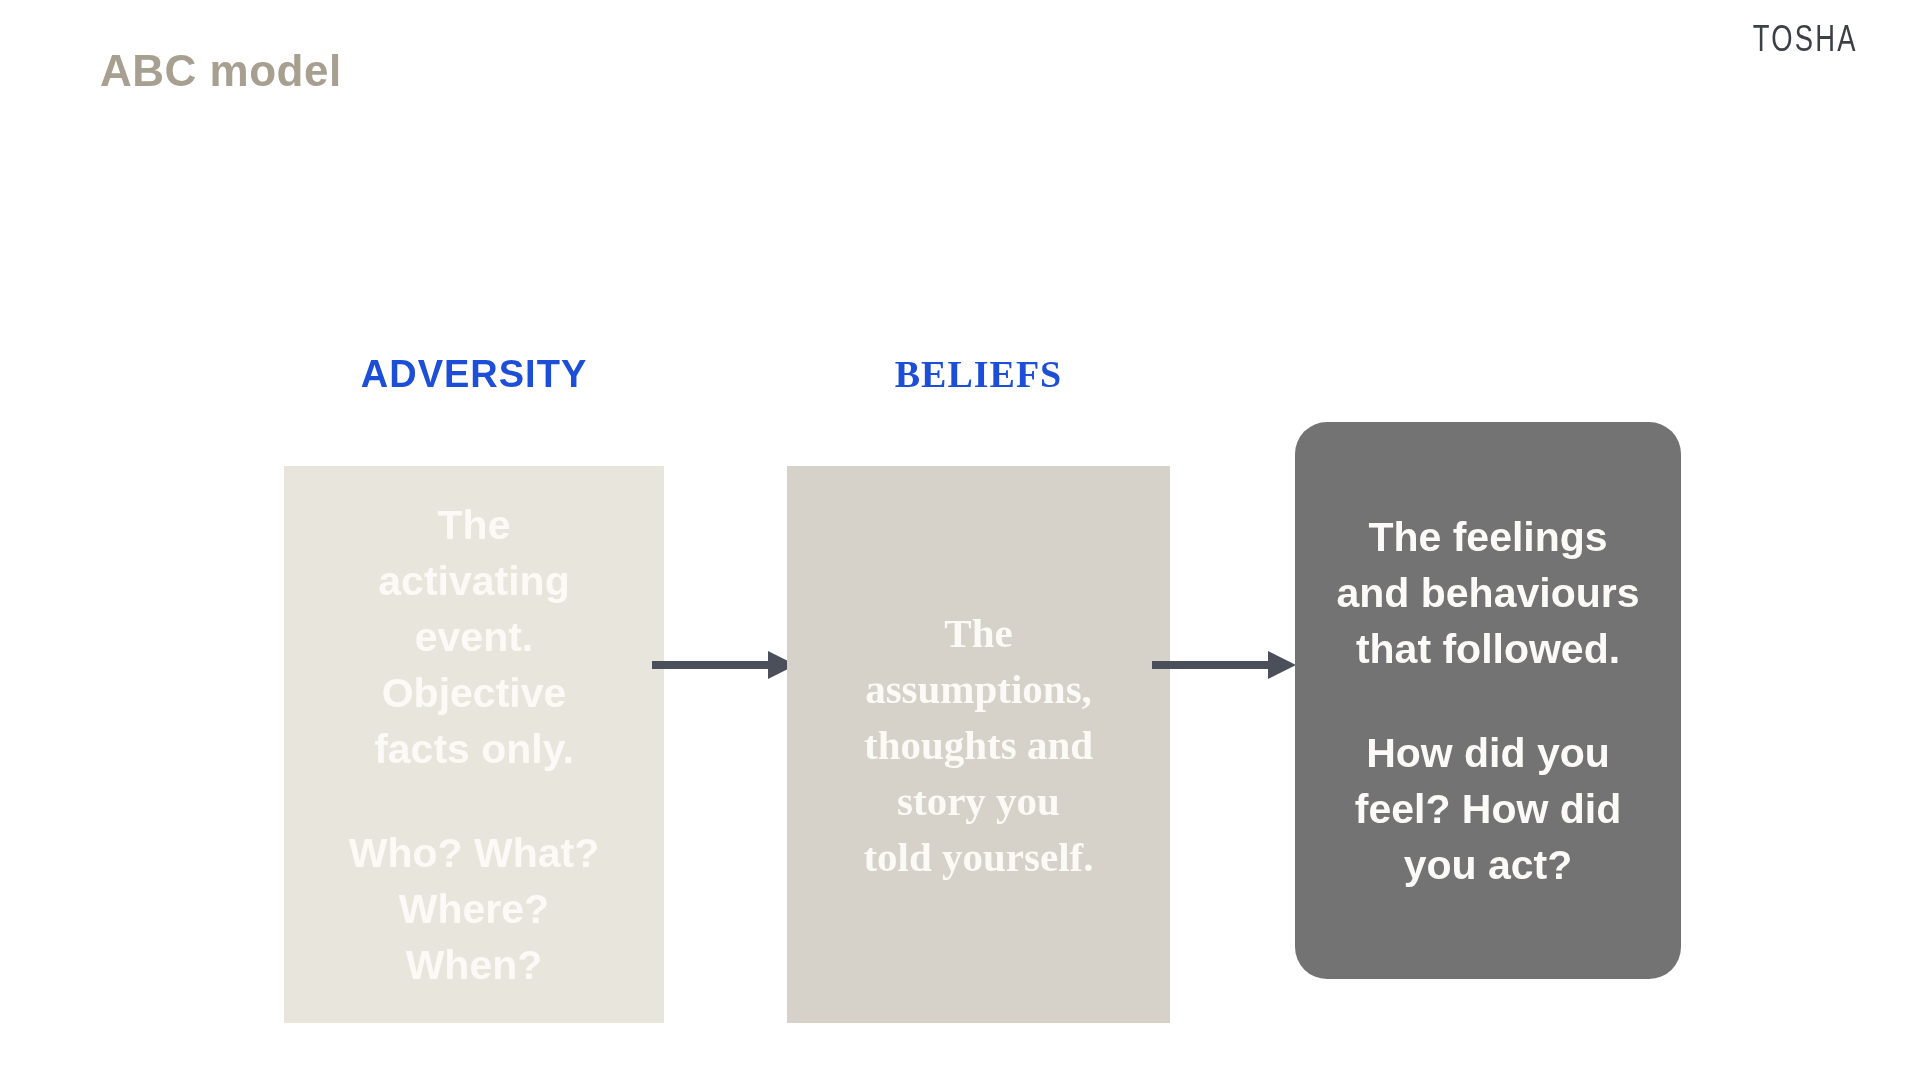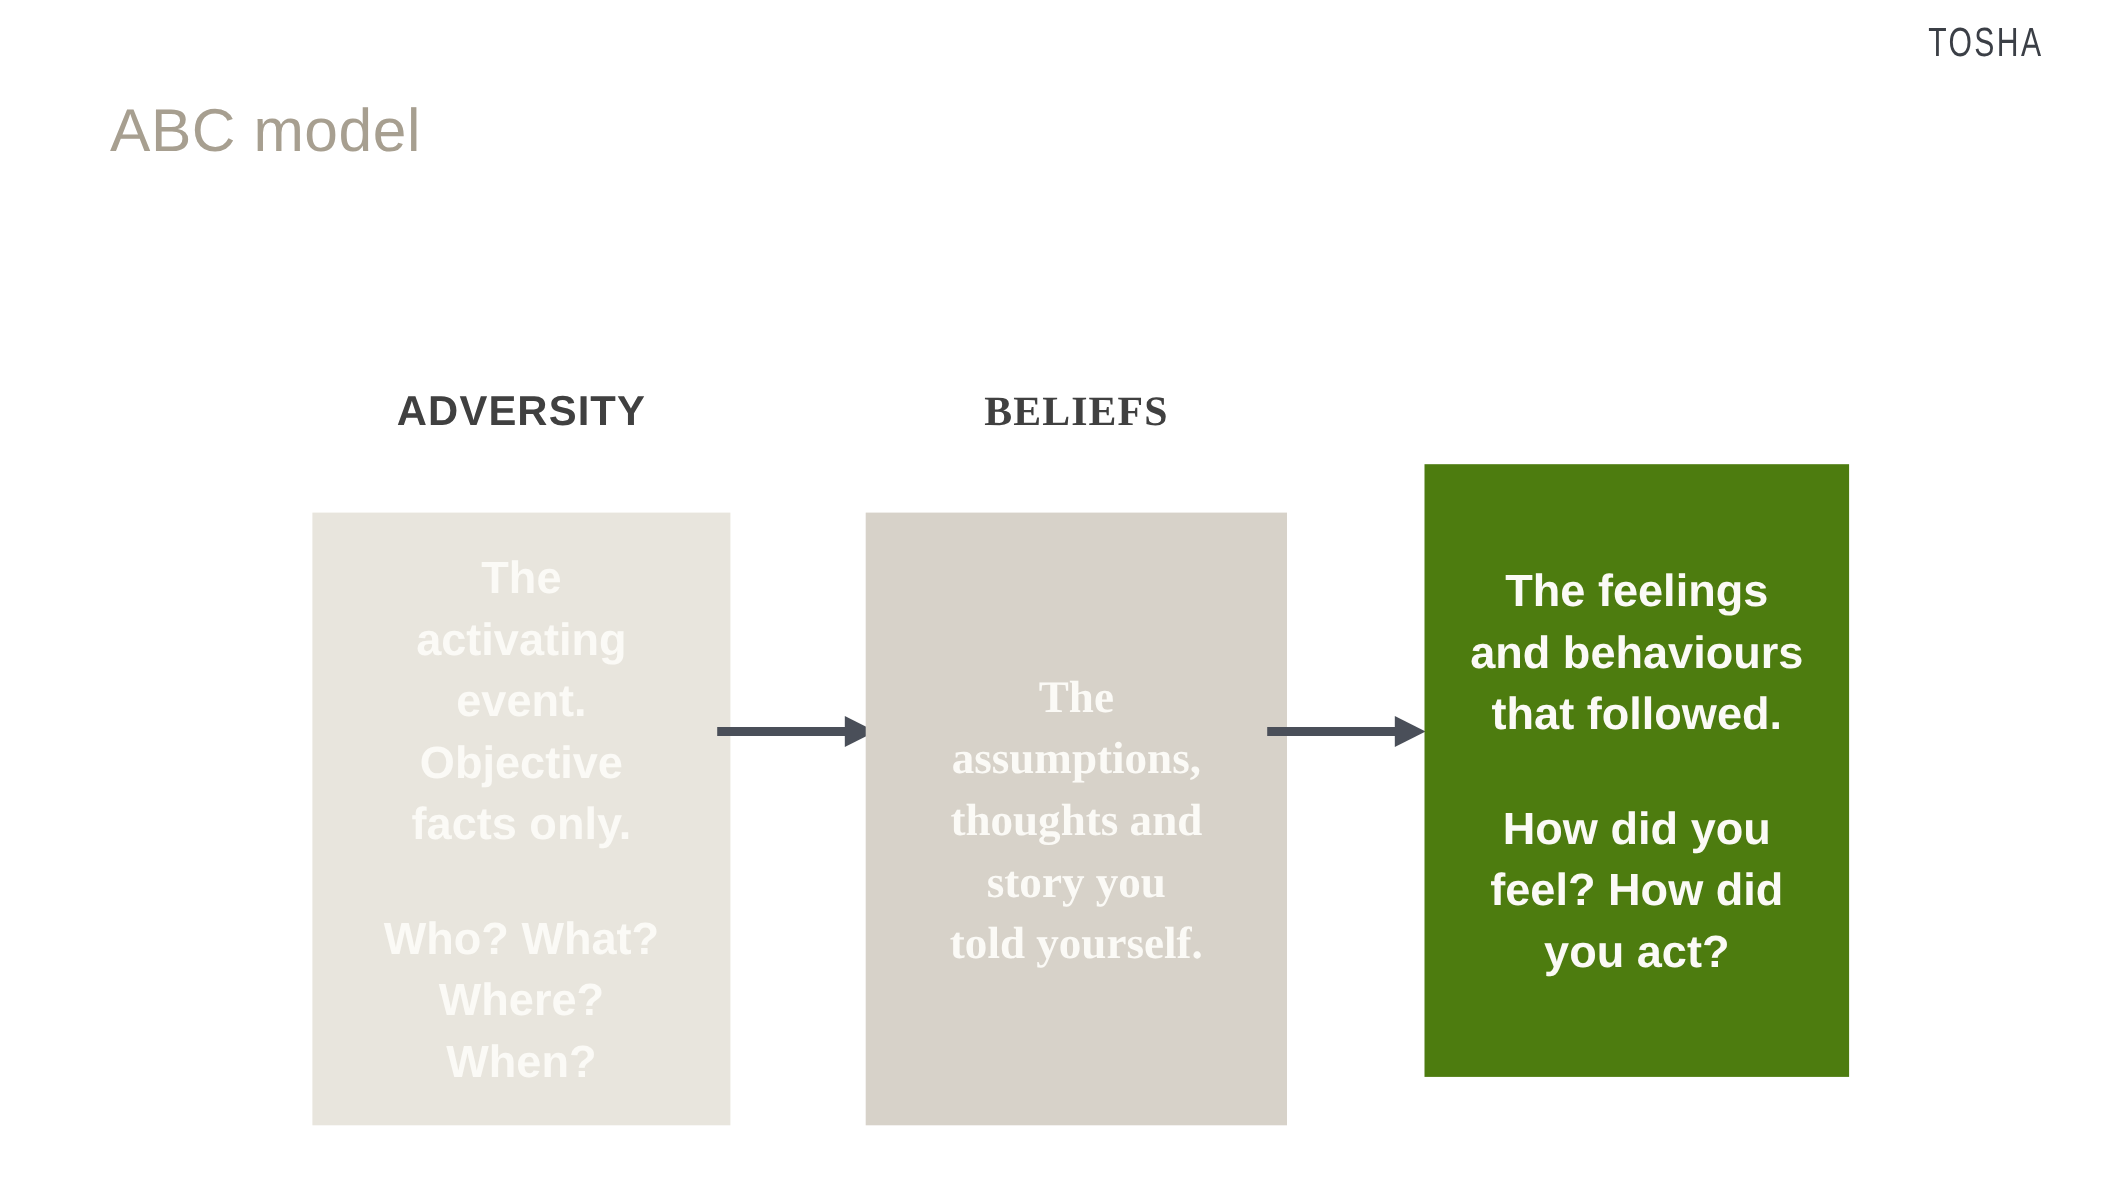--- a/index.html
+++ b/index.html
@@ -11,25 +11,24 @@
     width: 1920px;
     height: 1080px;
     background: #ffffff;
     overflow: hidden;
   }
 
   .slide-title {
     position: absolute;
     left: 100px;
     top: 46px;
-    font-size: 55px;
-    font-weight: normal;
+    font-size: 44px;
+    font-weight: bold;
     color: #a79f90;
     letter-spacing: 0.5px;
-    margin-top: 40px;
   }
 
   .brand-logo {
     position: absolute;
     top: 18px;
     right: 62px;
     font-size: 37px;
     font-weight: 400;
     color: #3b3f46;
     letter-spacing: 3px;
@@ -44,21 +43,21 @@
   .column-adversity   { left: 284px; width: 380px; }
   .column-beliefs     { left: 787px; width: 383px; font-family: Liberation Serif, serif; }
   .column-consequence { left: 1295px; width: 386px; }
 
   .column-header {
     width: 100%;
     text-align: center;
     font-size: 38px;
     font-weight: bold;
     line-height: 44px;
-    color: #404040;
+    color: #1d4ed8;
     letter-spacing: 1px;
   }
 
   .column-box {
     margin-top: 70px;
     width: 100%;
     height: 557px;
     display: flex;
     flex-direction: column;
     justify-content: center;
@@ -124,21 +123,21 @@
 told yourself.</div>
     </div>
   </div>
 
   <svg class="arrow arrow-2" viewBox="0 0 146 50">
     <line x1="2" y1="25" x2="120" y2="25" stroke="#4a4f59" stroke-width="8"></line>
     <polygon points="118,11 146,25 118,39" fill="#4a4f59"></polygon>
   </svg>
 
   <div class="column column-consequence">
-    <div class="column-box" style="background-color: #4d7c0f;">
+    <div class="column-box" style="background-color: #737373; border-radius: 32px;">
       <div class="box-text">The feelings
 and behaviours
 that followed.</div>
       <div class="box-text">How did you
 feel? How did
 you act?</div>
     </div>
   </div>
 
 </div>

